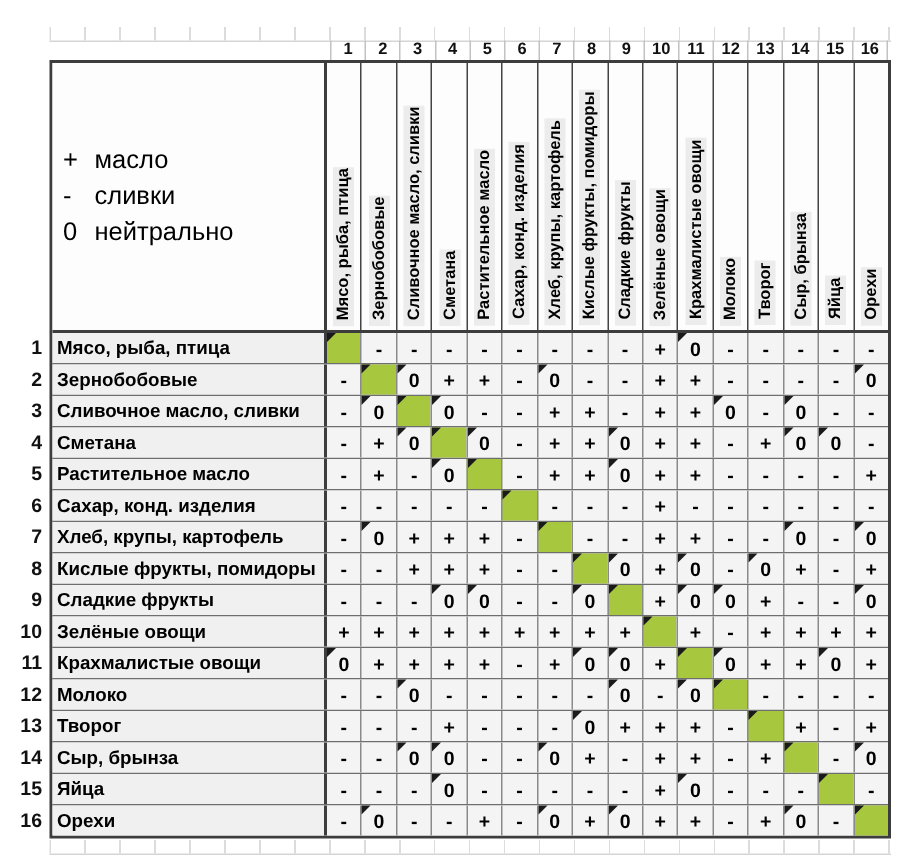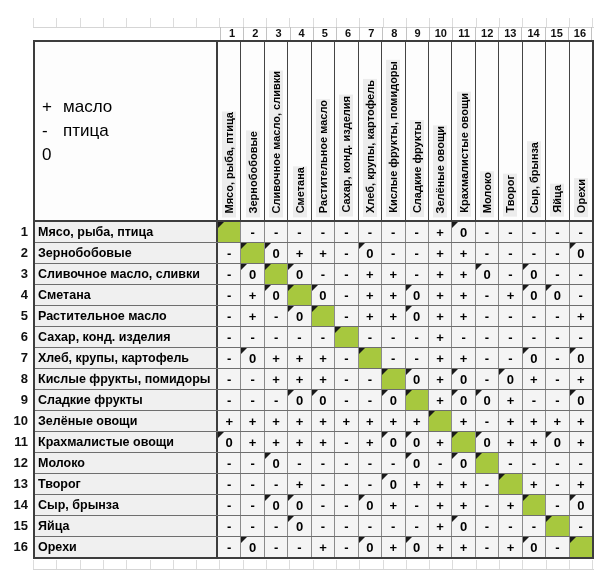--- a/index.html
+++ b/index.html
@@ -102,24 +102,25 @@
 
   <div class="tbl">
     <div class="hband">
       <div class="legend-cell">
         <div class="lline">
           <span class="lsym">+</span>
           <span>масло</span>
         </div>
         <div class="lline">
           <span class="lsym">-</span>
-          <span>птица</span>
+          <span>сливки</span>
         </div>
         <div class="lline">
           <span class="lsym">0</span>
+          <span>нейтрально</span>
         </div>
       </div>
       <div class="hcols" id="hcols">
           <div class="hcol">
             <span class="vtext">Мясо, рыба, птица</span>
           </div>
           <div class="hcol">
             <span class="vtext">Зернобобовые</span>
           </div>
           <div class="hcol">

